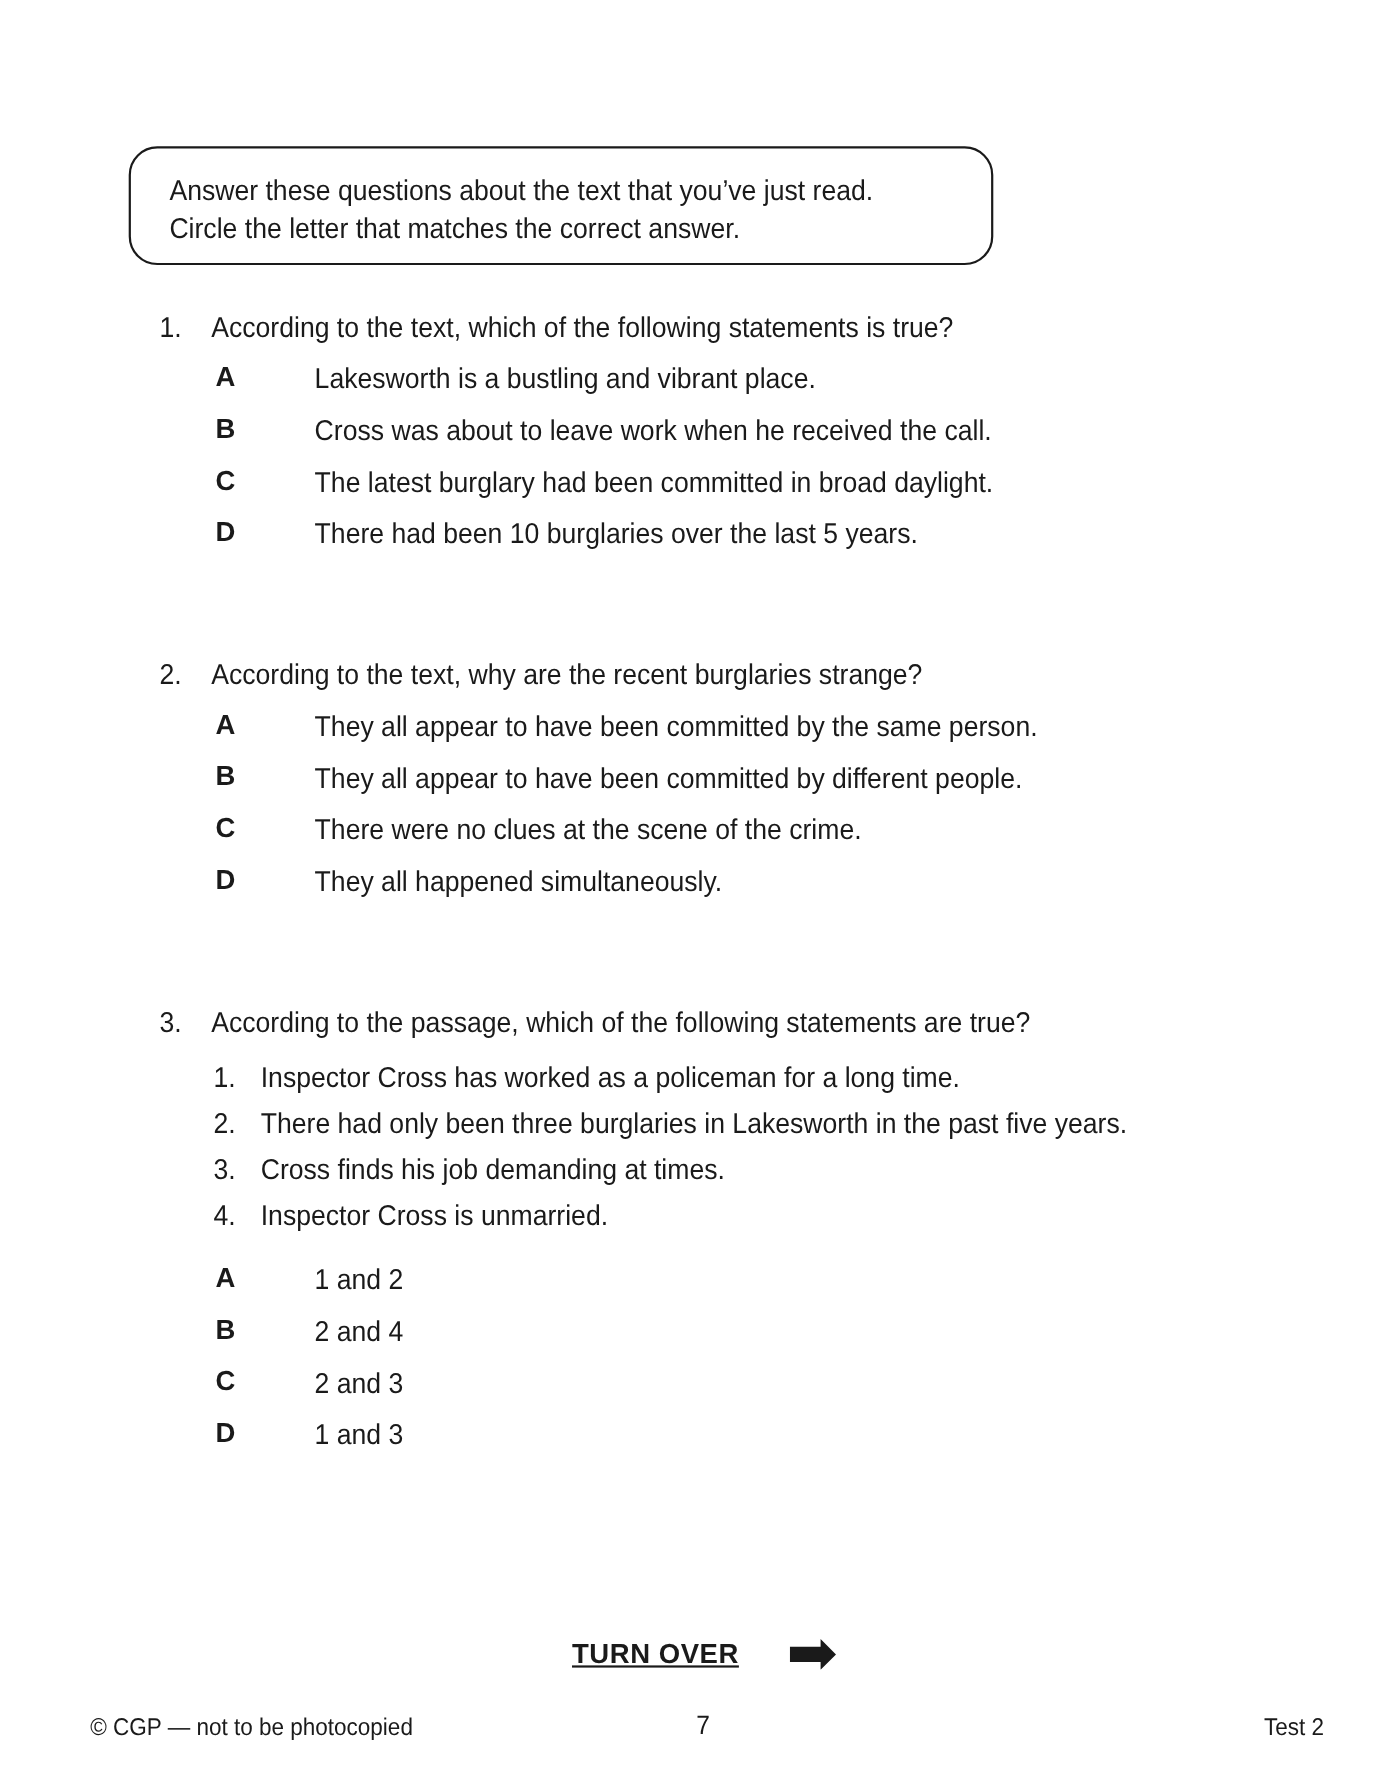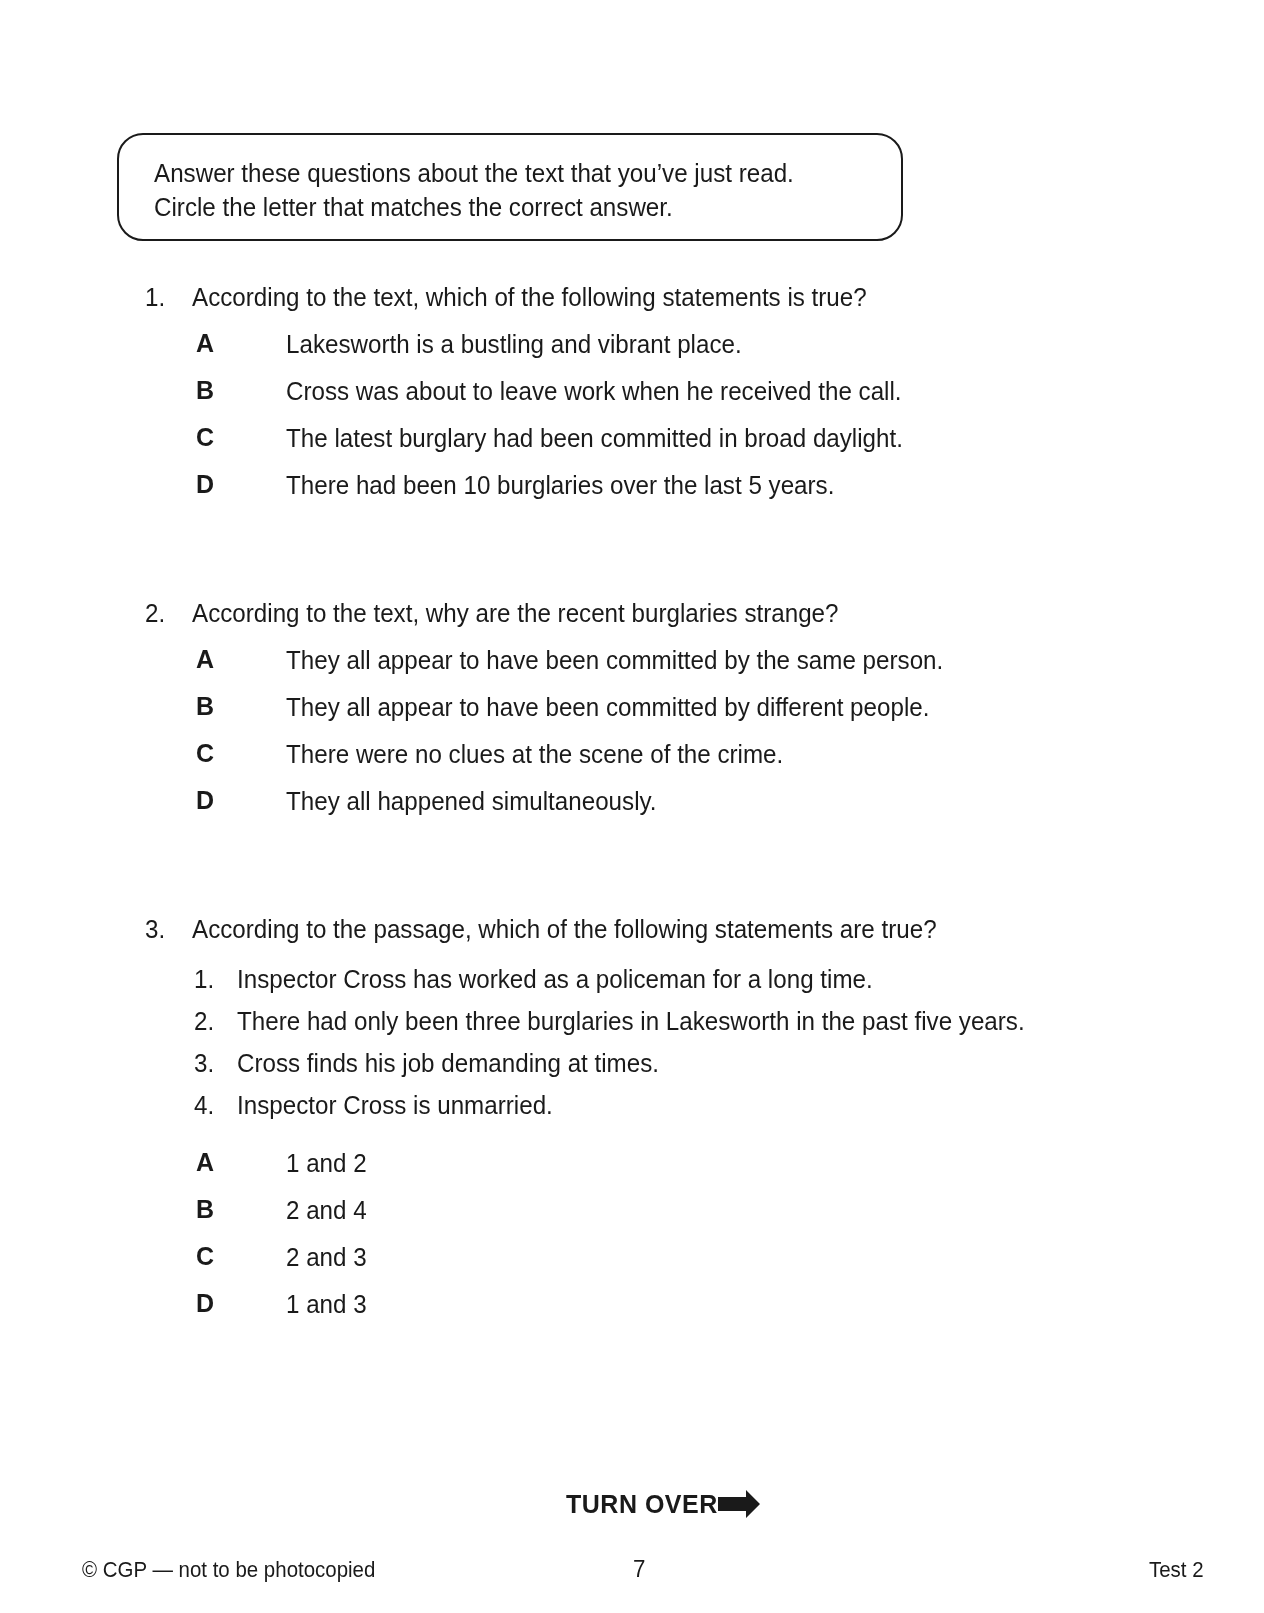--- a/index.html
+++ b/index.html
@@ -76,20 +76,20 @@
   <div class="abs letter" style="left:196px; top:1197px;">B</div>
   <div class="abs txt" style="left:286px; top:1197px;">2 and 4</div>
 
   <div class="abs letter" style="left:196px; top:1244px;">C</div>
   <div class="abs txt" style="left:286px; top:1244px;">2 and 3</div>
 
   <div class="abs letter" style="left:196px; top:1291px;">D</div>
   <div class="abs txt" style="left:286px; top:1291px;">1 and 3</div>
 </div>
 
-<div class="abs turn" style="left:566px; top:1492px;">TURN OVER</div>
+<div class="abs turn" style="left:520px; top:1492px;text-decoration:underline;">TURN OVER</div>
 <svg class="abs" style="left:718px; top:1490px;" width="44" height="28" viewBox="0 0 44 28">
   <polygon points="0,7 28,7 28,0 42,14 28,28 28,21 0,21" fill="#1a1a1a"></polygon>
 </svg>
 
 <div class="abs foot" style="left:82px; top:1559px;">© CGP — not to be photocopied</div>
 <div class="abs foot" style="left:633px; top:1557px; font-size:24px;">7</div>
 <div class="abs foot" style="left:1149px; top:1559px;">Test 2</div>
 
 </body></html>

